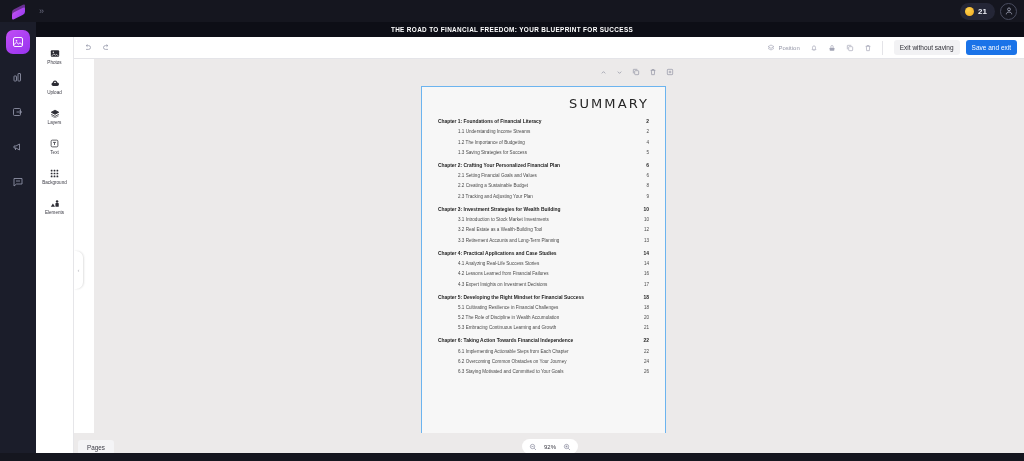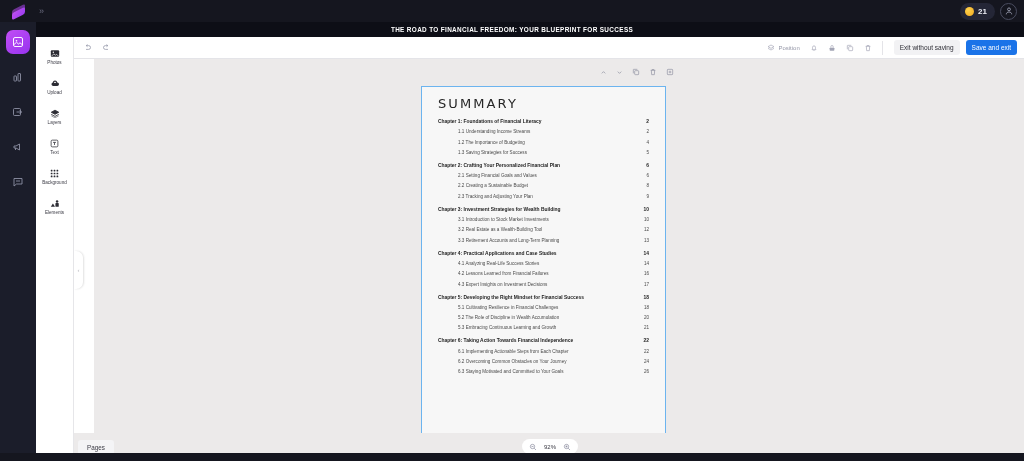--- a/index.html
+++ b/index.html
@@ -156,21 +156,21 @@
 
   
   .selblock {
     position: absolute; top: 27px; left: 347px;
     width: 245px; height: 351px;
     border: 1.4px solid #6cb4ef;
     background: #f7f7f7;
     padding: 9px 16px 0 16px;
   }
   .sum-title {
-    text-align: left; font-size: 13px; color: #262626;
+    text-align: right; font-size: 13px; color: #262626;
     letter-spacing: 2.1px; margin-bottom: 8px;
     font-family: "DejaVu Sans", sans-serif;
   }
   .chap {
     display: flex; justify-content: space-between; align-items: baseline;
     font-size: 4.9px; font-weight: bold; color: #1c1c1c;
     margin-top: 8px; margin-bottom: 1px;
   }
   .sec {
     display: flex; justify-content: space-between; align-items: baseline;

